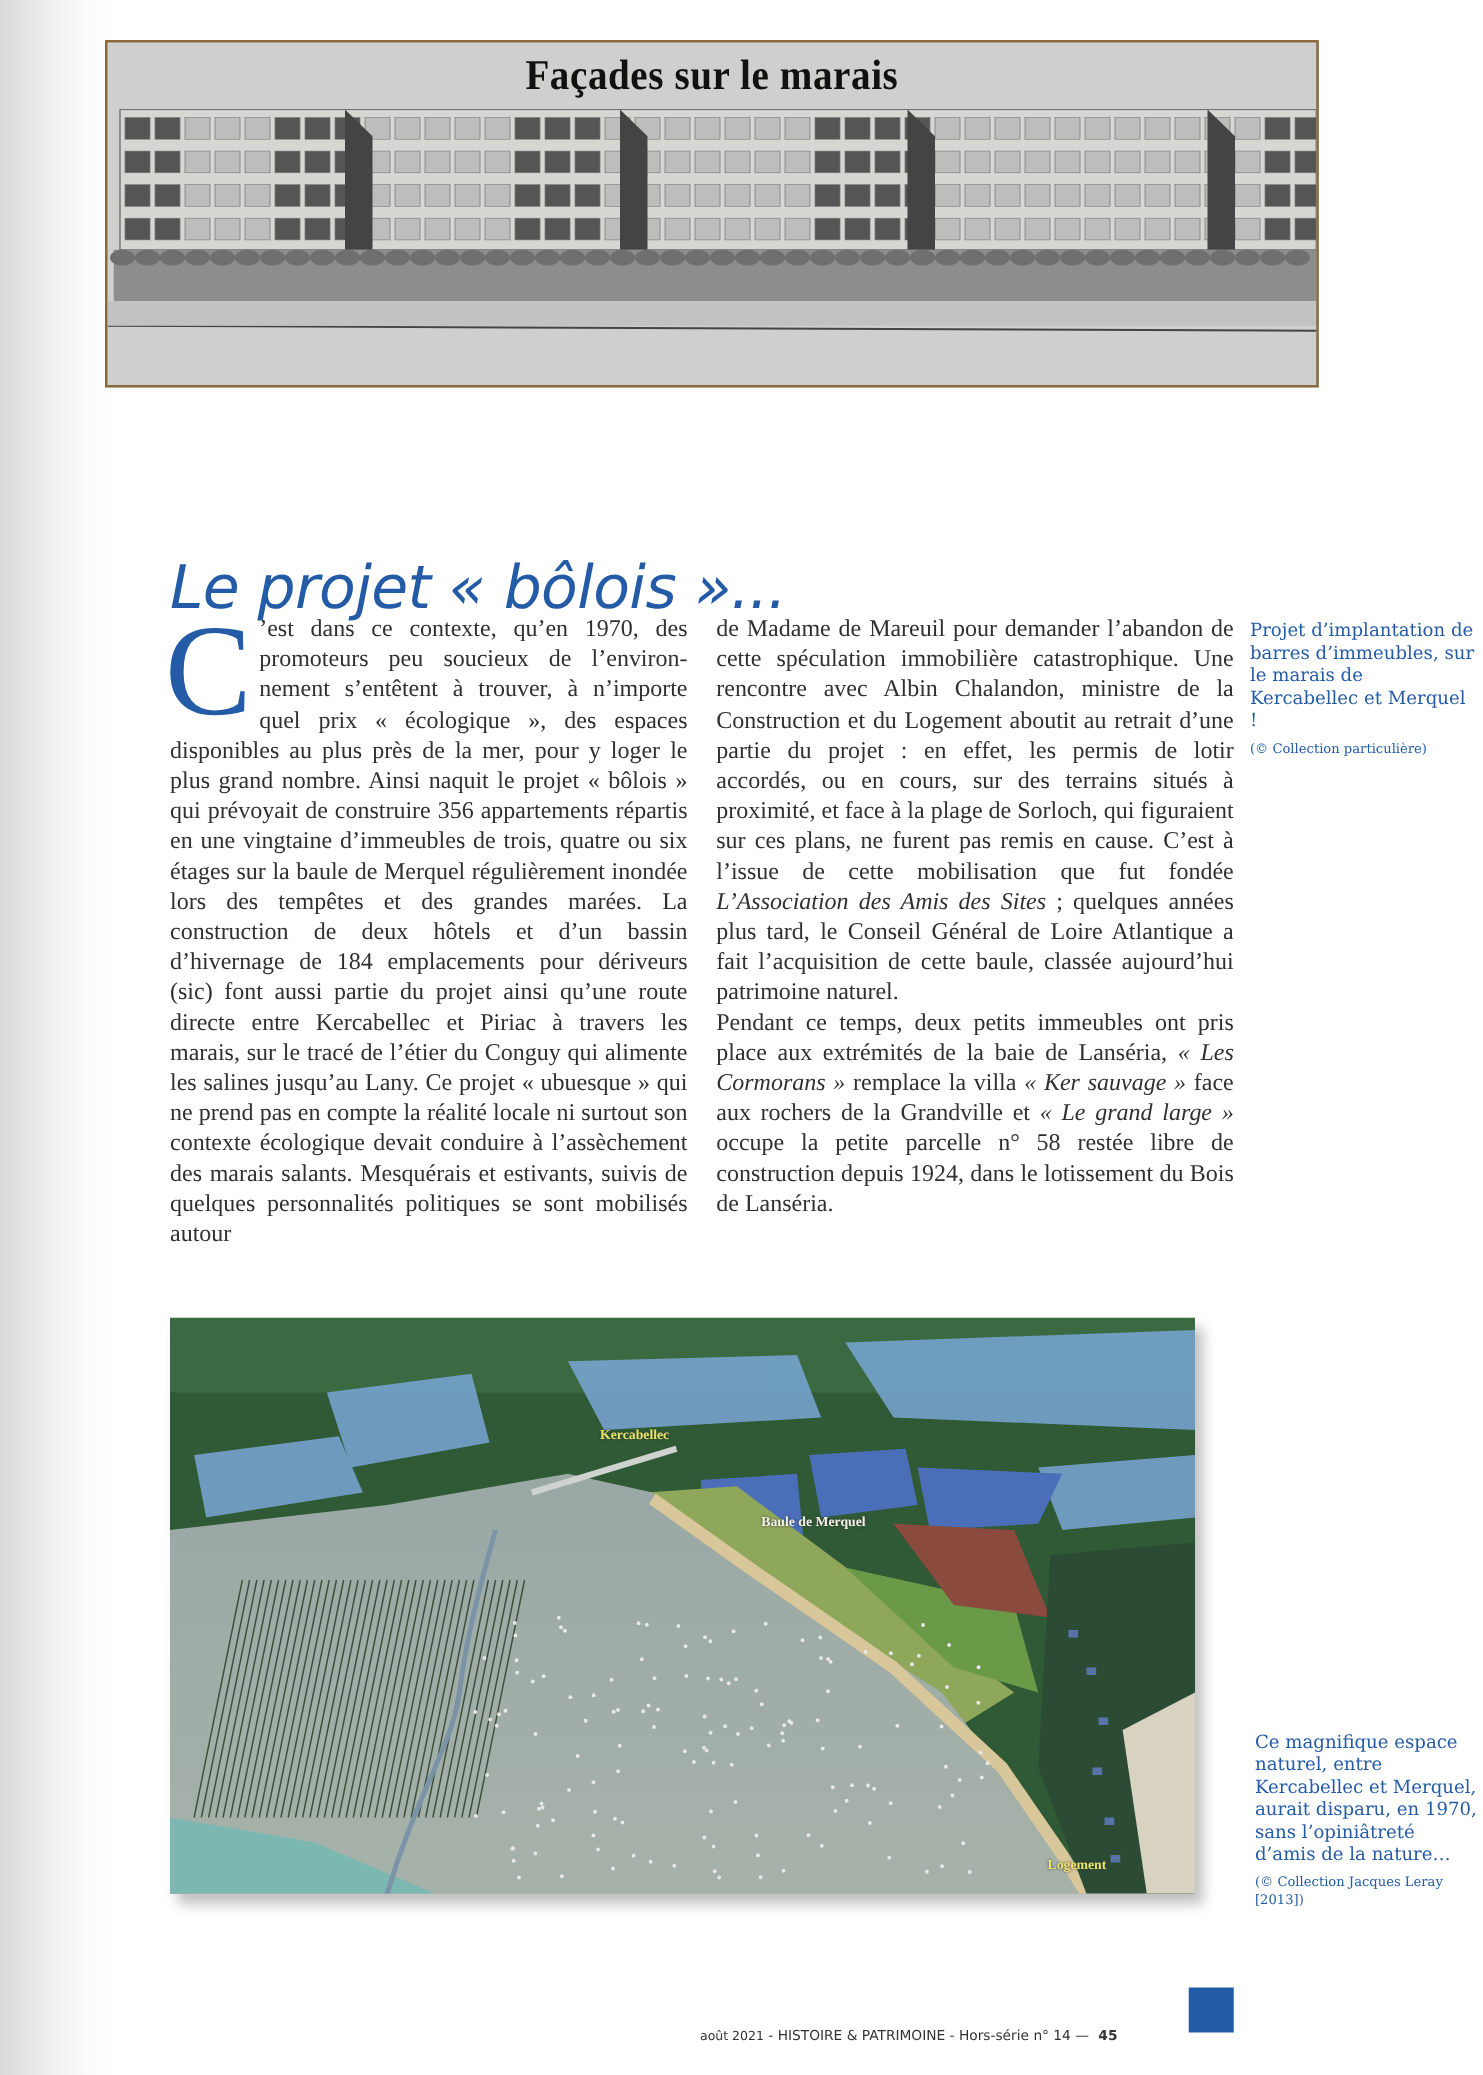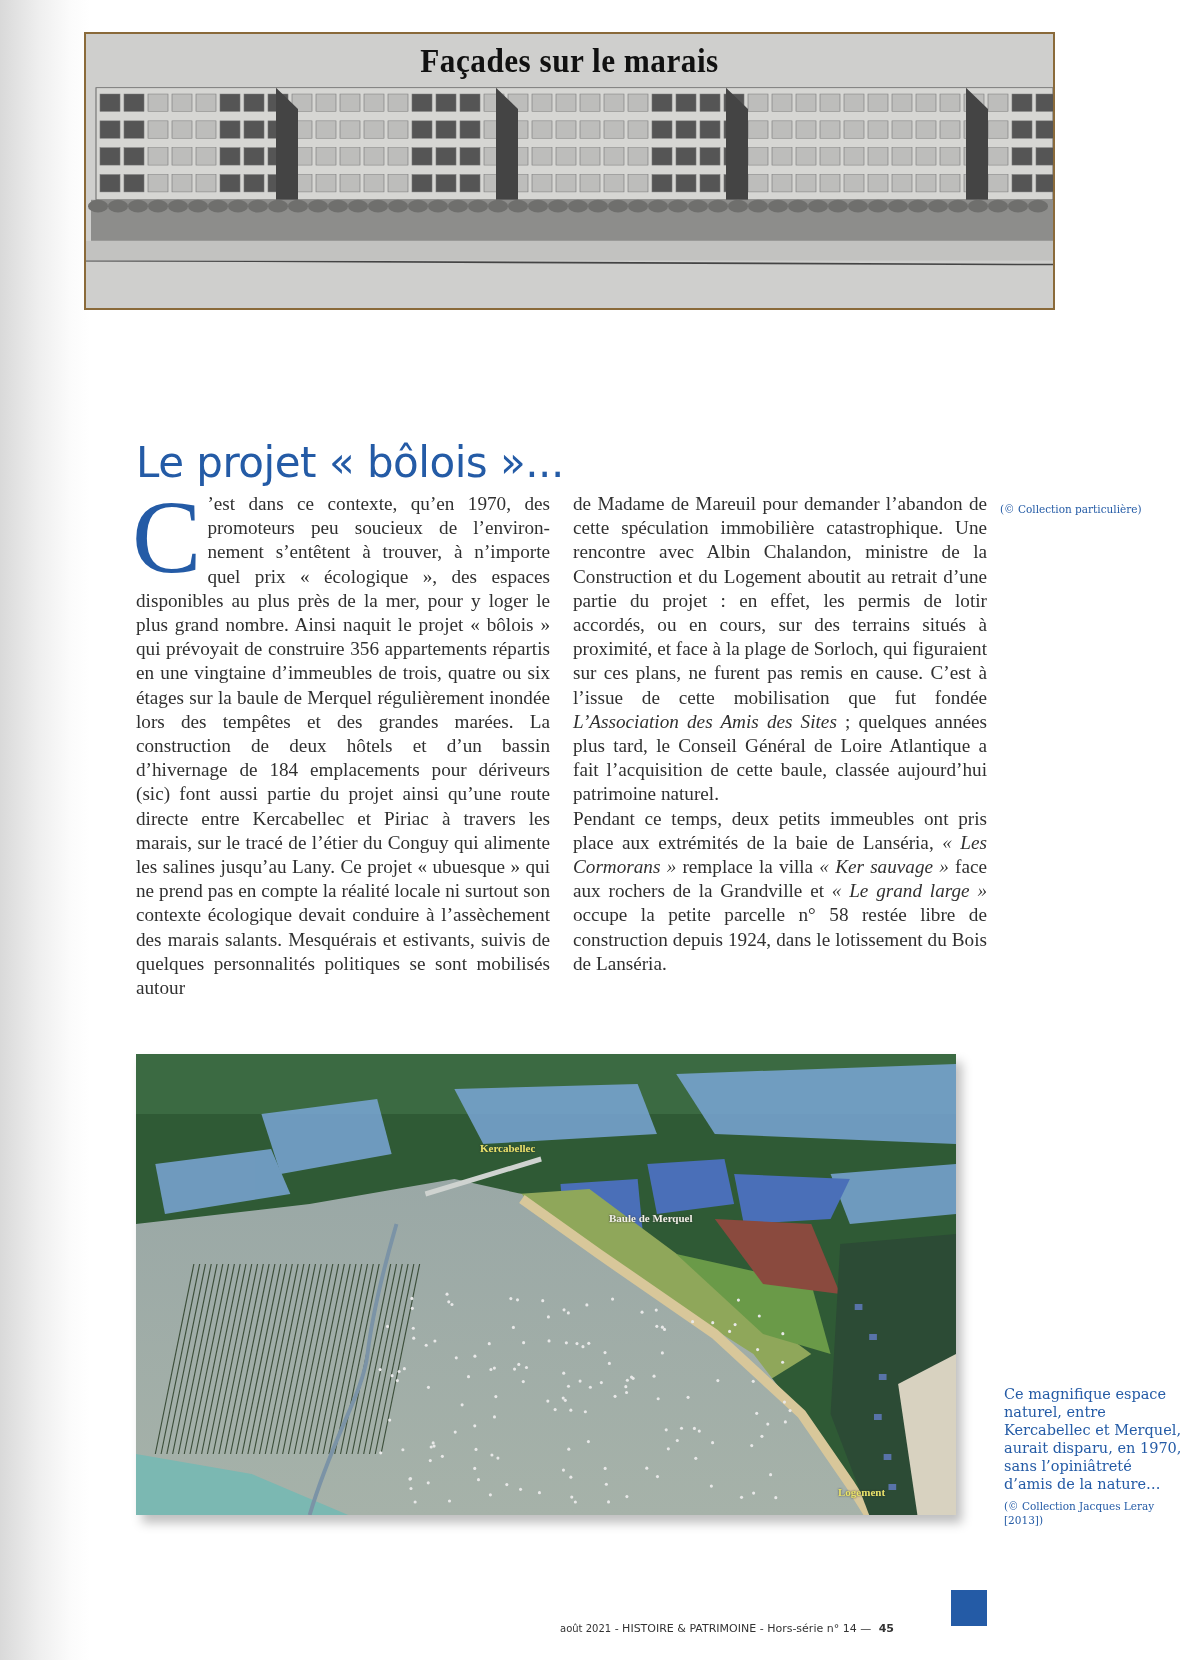--- a/index.html
+++ b/index.html
@@ -19,22 +19,23 @@
   .fig-title {
     position:absolute; left:0; right:0; top:8px; text-align:center;
     font-family:"Liberation Serif", serif; font-weight:bold; font-size:34px; color:#111;
     letter-spacing:0.5px; transform: scaleX(0.92);
   }
   .fig-sig { position:absolute; left:400px; top:303px; font-family:"DejaVu Sans Mono", monospace; font-size:8px; color:#555; }
 
   
   .heading {
     position:absolute; left:136px; top:410px;
-    font-family:"DejaVu Sans", sans-serif; font-size:42px; color:#245ba6; font-weight:normal;
+    font-family:"DejaVu Sans", sans-serif; font-size:48px; color:#245ba6; font-weight:normal;
     letter-spacing:-0.5px;
+    font-style:italic;
   }
 
   
   .col {
     position:absolute; font-size:19.2px; line-height:24.2px; text-align:justify; color:#303030;
   }
   .col1 { left:136px; top:492px; width:414px; }
   .col2 { left:573px; top:492px; width:414px; }
   .col p { margin:0; }
   .dropcap {
@@ -313,20 +314,21 @@
 <div class="col col1">
   <p><span class="dropcap">C</span><span>’est dans ce contexte, qu’en 1970, des promoteurs peu soucieux de l’environ­nement s’entêtent à trouver, à n’importe quel prix « écologique », des espaces disponibles au plus près de la mer, pour y loger le plus grand nombre. Ainsi naquit le projet « bôlois » qui prévoyait de construire 356 appartements répartis en une vingtaine d’immeubles de trois, quatre ou six étages sur la baule de Merquel régulièrement inondée lors des tempêtes et des grandes marées. La construction de deux hôtels et d’un bassin d’hivernage de 184 em­placements pour dériveurs (sic) font aussi partie du projet ainsi qu’une route directe entre Kercabellec et Piriac à travers les marais, sur le tracé de l’étier du Conguy qui alimente les salines jusqu’au Lany. Ce projet « ubuesque » qui ne prend pas en compte la réalité locale ni surtout son contexte écologique devait conduire à l’assèchement des marais salants. Mesquérais et estivants, suivis de quelques per­sonnalités politiques se sont mobilisés autour</span></p>
 </div>
 
 <div class="col col2">
   <p><span>de Madame de Mareuil pour demander l’aban­don de cette spéculation immobilière catastro­phique. Une rencontre avec Albin Chalandon, ministre de la Construction et du Logement aboutit au retrait d’une partie du projet : en effet, les permis de lotir accordés, ou en cours, sur des terrains situés à proximité, et face à la plage de Sorloch, qui figuraient sur ces plans, ne furent pas remis en cause. C’est à l’issue de cette mobilisation que fut fondée </span><em>L’Association des Amis des Sites</em><span> ; quelques années plus tard, le Conseil Général de Loire Atlantique a fait l’acquisition de cette baule, classée aujourd’hui patrimoine naturel.</span></p>
   <p><span>Pendant ce temps, deux petits immeubles ont pris place aux extrémités de la baie de Lanséria, </span><em>« Les Cormorans »</em><span> remplace la villa </span><em>« Ker sauvage »</em><span> face aux rochers de la Grandville et </span><em>« Le grand large »</em><span> occupe la petite parcelle n° 58 restée libre de construction depuis 1924, dans le lotissement du Bois de Lanséria.</span></p>
 </div>
 
 <div class="caption cap1">
+  <span>Projet d’implantation de barres d’immeubles, sur le marais de Kercabellec et Merquel !</span>
   <span class="credit">(© Collection particulière)</span>
 </div>
 
 <div class="aerial">
   <svg viewBox="0 0 850 461" preserveAspectRatio="none">
     <defs>
       <linearGradient id="sea" x1="0" y1="0" x2="0" y2="1">
         <stop offset="0" stop-color="#9aa8a6"></stop>
         <stop offset="1" stop-color="#a6b2a9"></stop>
       </linearGradient>

